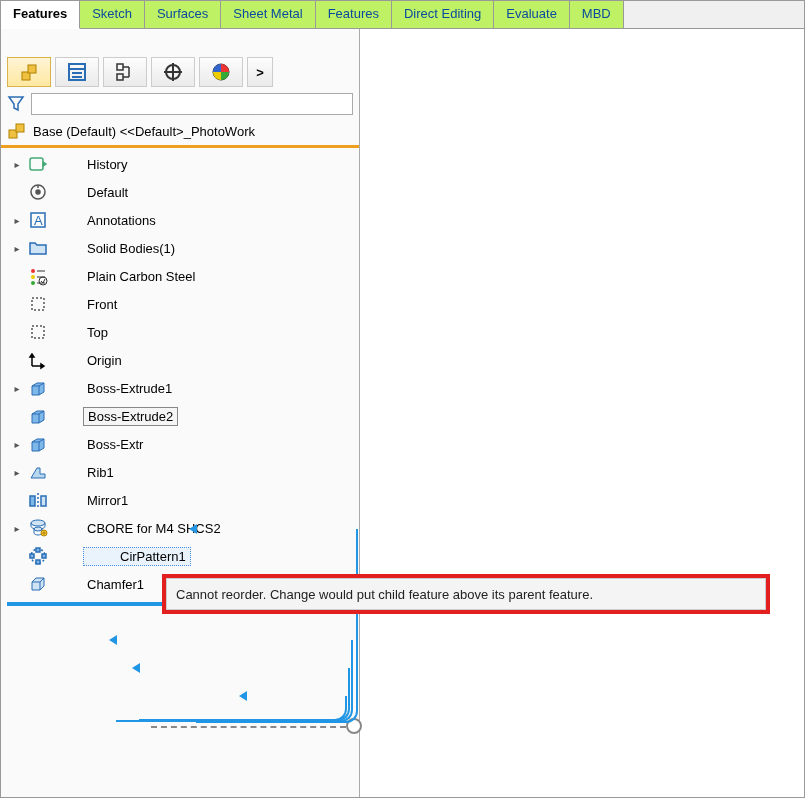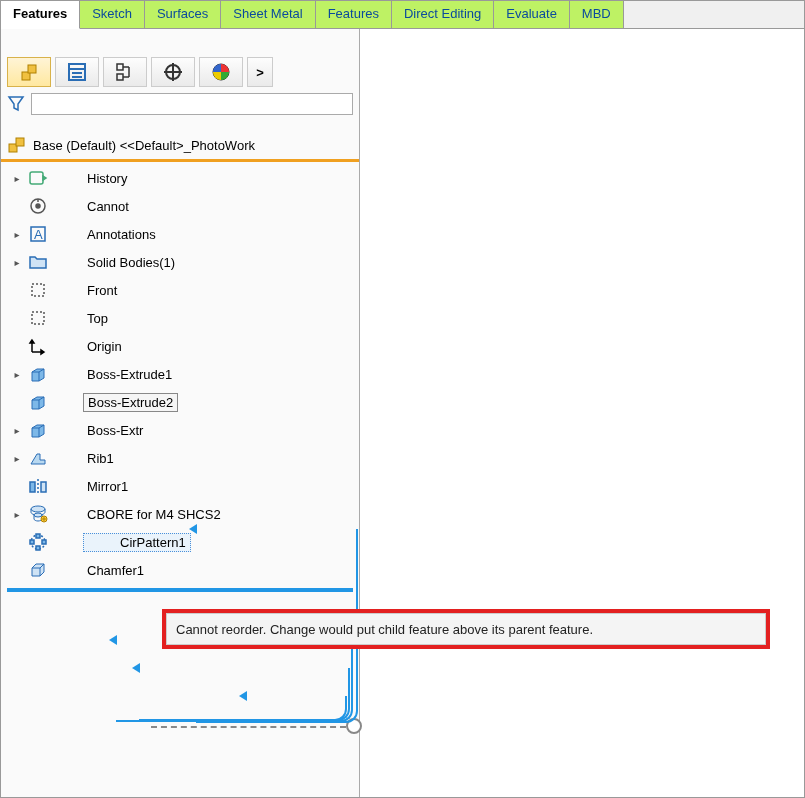--- a/index.html
+++ b/index.html
@@ -15,40 +15,40 @@
   .graphics { flex: 1; background: #fff; }
 
   .iconbar { display:flex; align-items:center; padding: 4px 6px; gap:4px; margin-top: 22px;}
   .icontab { width: 44px; height: 30px; border: 1px solid #ccc; background: linear-gradient(#fdfdfd,#eaeaea); display:flex; align-items:center; justify-content:center; cursor:pointer; }
   .icontab.active { background: linear-gradient(#fff4d6,#ffe8a0); border-color: #d8b24a; }
 
   .filterrow { display:flex; align-items:center; padding: 2px 6px; gap:6px;}
   .funnel { width:18px; height:18px; color:#3a6ea5; }
   .filterinput { flex:1; height: 22px; border:1px solid #aaa; padding: 2px 4px; }
 
-  .rootrow { display:flex; align-items:center; padding: 4px 6px; gap:6px; border-bottom: 3px solid #f0a020; margin-top:14px; }
+  .rootrow { display:flex; align-items:center; padding: 4px 6px; gap:6px; border-bottom: 3px solid #f0a020; margin-top:0; }
   .rootlabel { font-weight:400; white-space: nowrap; overflow:hidden; }
 
   .tree { list-style:none; padding: 2px 0; }
   .tree li { display:flex; align-items:center; height: 28px; padding: 0 4px 0 10px; gap:4px; position:relative; }
   .expander { width: 12px; text-align:center; color:#555; font-size: 10px; cursor:pointer; }
   .expander.blank { visibility:hidden; }
   .nodeicon { width:22px; height:22px; display:flex; align-items:center; justify-content:center; }
   .nodelabel { padding: 1px 4px; margin-left: 30px; }
   li.selected .nodelabel { border: 1px dotted #4a90d9; background:#eaf3fb;padding-left:36px; }
   li.highlight .nodelabel { border: 1px solid #888; background:#f5f5f5; }
 
   .dragline { position:absolute; border-bottom: 2px dashed #888; pointer-events:none; }
   .dragcircle { position:absolute; width:16px; height:16px; border:2px solid #888; border-radius:50%; background:#fff; pointer-events:none; }
   .arrowpath { position:absolute; border-right:2px solid #2196e5; border-bottom:2px solid #2196e5; border-bottom-right-radius: 12px; pointer-events:none; }
   .ahead { position:absolute; width:0; height:0; border-top:5px solid transparent; border-bottom:5px solid transparent; border-right:8px solid #2196e5; pointer-events:none; }
   .rollbackbar { height:4px; background:#2196e5; margin: 2px 6px 0 6px;}
 
   
-  .tooltip { position:absolute; left:161px; top:608px; width:608px; height:40px; border:4px solid #e32020; background:#f4f4f4; color:#222; display:flex; align-items:center; padding: 0 10px; font-size: 14px; box-shadow: 0 0 0 1px #ccc inset; z-index:50; }
+  .tooltip { position:absolute; left:161px; top:573px; width:608px; height:40px; border:4px solid #e32020; background:#f4f4f4; color:#222; display:flex; align-items:center; padding: 0 10px; font-size: 14px; box-shadow: 0 0 0 1px #ccc inset; z-index:50; }
 
   
   svg { display:block; }
 
 </style>
 </head>
 <body>
 
 <div class="tabs">
   <div class="tab active">Features</div>
@@ -139,40 +139,56 @@
       </li>
       <li>
         <span class="expander blank">▸</span>
         <span class="nodeicon">
             <svg width="20" height="20" fill="none" stroke="#555" stroke-width="1.5">
               <circle cx="10" cy="10" r="7"></circle>
               <circle cx="10" cy="10" r="2" fill="#555"></circle>
               <line x1="10" y1="3" x2="10" y2="6"></line>
             </svg>
           </span>
-        <span class="nodelabel">Cannot</span>
+        <span class="nodelabel">Default</span>
       </li>
       <li>
         <span class="expander">▸</span>
         <span class="nodeicon">
             <svg width="20" height="20" fill="none" stroke="#2a6db5" stroke-width="1.5">
               <rect x="3" y="3" width="14" height="14"></rect>
               <text x="6" y="15" font-size="11" fill="#2a6db5" stroke="none">A</text>
             </svg>
           </span>
         <span class="nodelabel">Annotations</span>
       </li>
       <li>
         <span class="expander">▸</span>
         <span class="nodeicon">
             <svg width="20" height="20" fill="none" stroke="#2a6db5" stroke-width="1.5">
               <path d="M2 5h5l2 2h9v9H2z" fill="#cfe3f5"></path>
             </svg>
           </span>
         <span class="nodelabel">Solid Bodies(1)</span>
+      </li>
+      <li>
+        <span class="expander blank">▸</span>
+        <span class="nodeicon">
+            <svg width="20" height="20">
+              <circle cx="5" cy="5" r="2" fill="#e33"></circle>
+              <circle cx="5" cy="11" r="2" fill="#ec0"></circle>
+              <circle cx="5" cy="17" r="2" fill="#3a3"></circle>
+              <line x1="9" y1="5" x2="17" y2="5" stroke="#333"></line>
+              <line x1="9" y1="11" x2="17" y2="11" stroke="#333"></line>
+              <line x1="9" y1="17" x2="17" y2="17" stroke="#333"></line>
+              <circle cx="15" cy="15" r="4" fill="none" stroke="#333"></circle>
+              <path d="M13 15l2 2 2-4" fill="none" stroke="#333"></path>
+            </svg>
+          </span>
+        <span class="nodelabel">Plain Carbon Steel</span>
       </li>
       <li>
         <span class="expander blank">▸</span>
         <span class="nodeicon">
             <svg width="20" height="20" fill="none" stroke="#555" stroke-width="1.5">
               <path d="M4 4h12v12H4z" stroke-dasharray="2 2"></path>
             </svg>
           </span>
         <span class="nodelabel">Front</span>
       </li>

